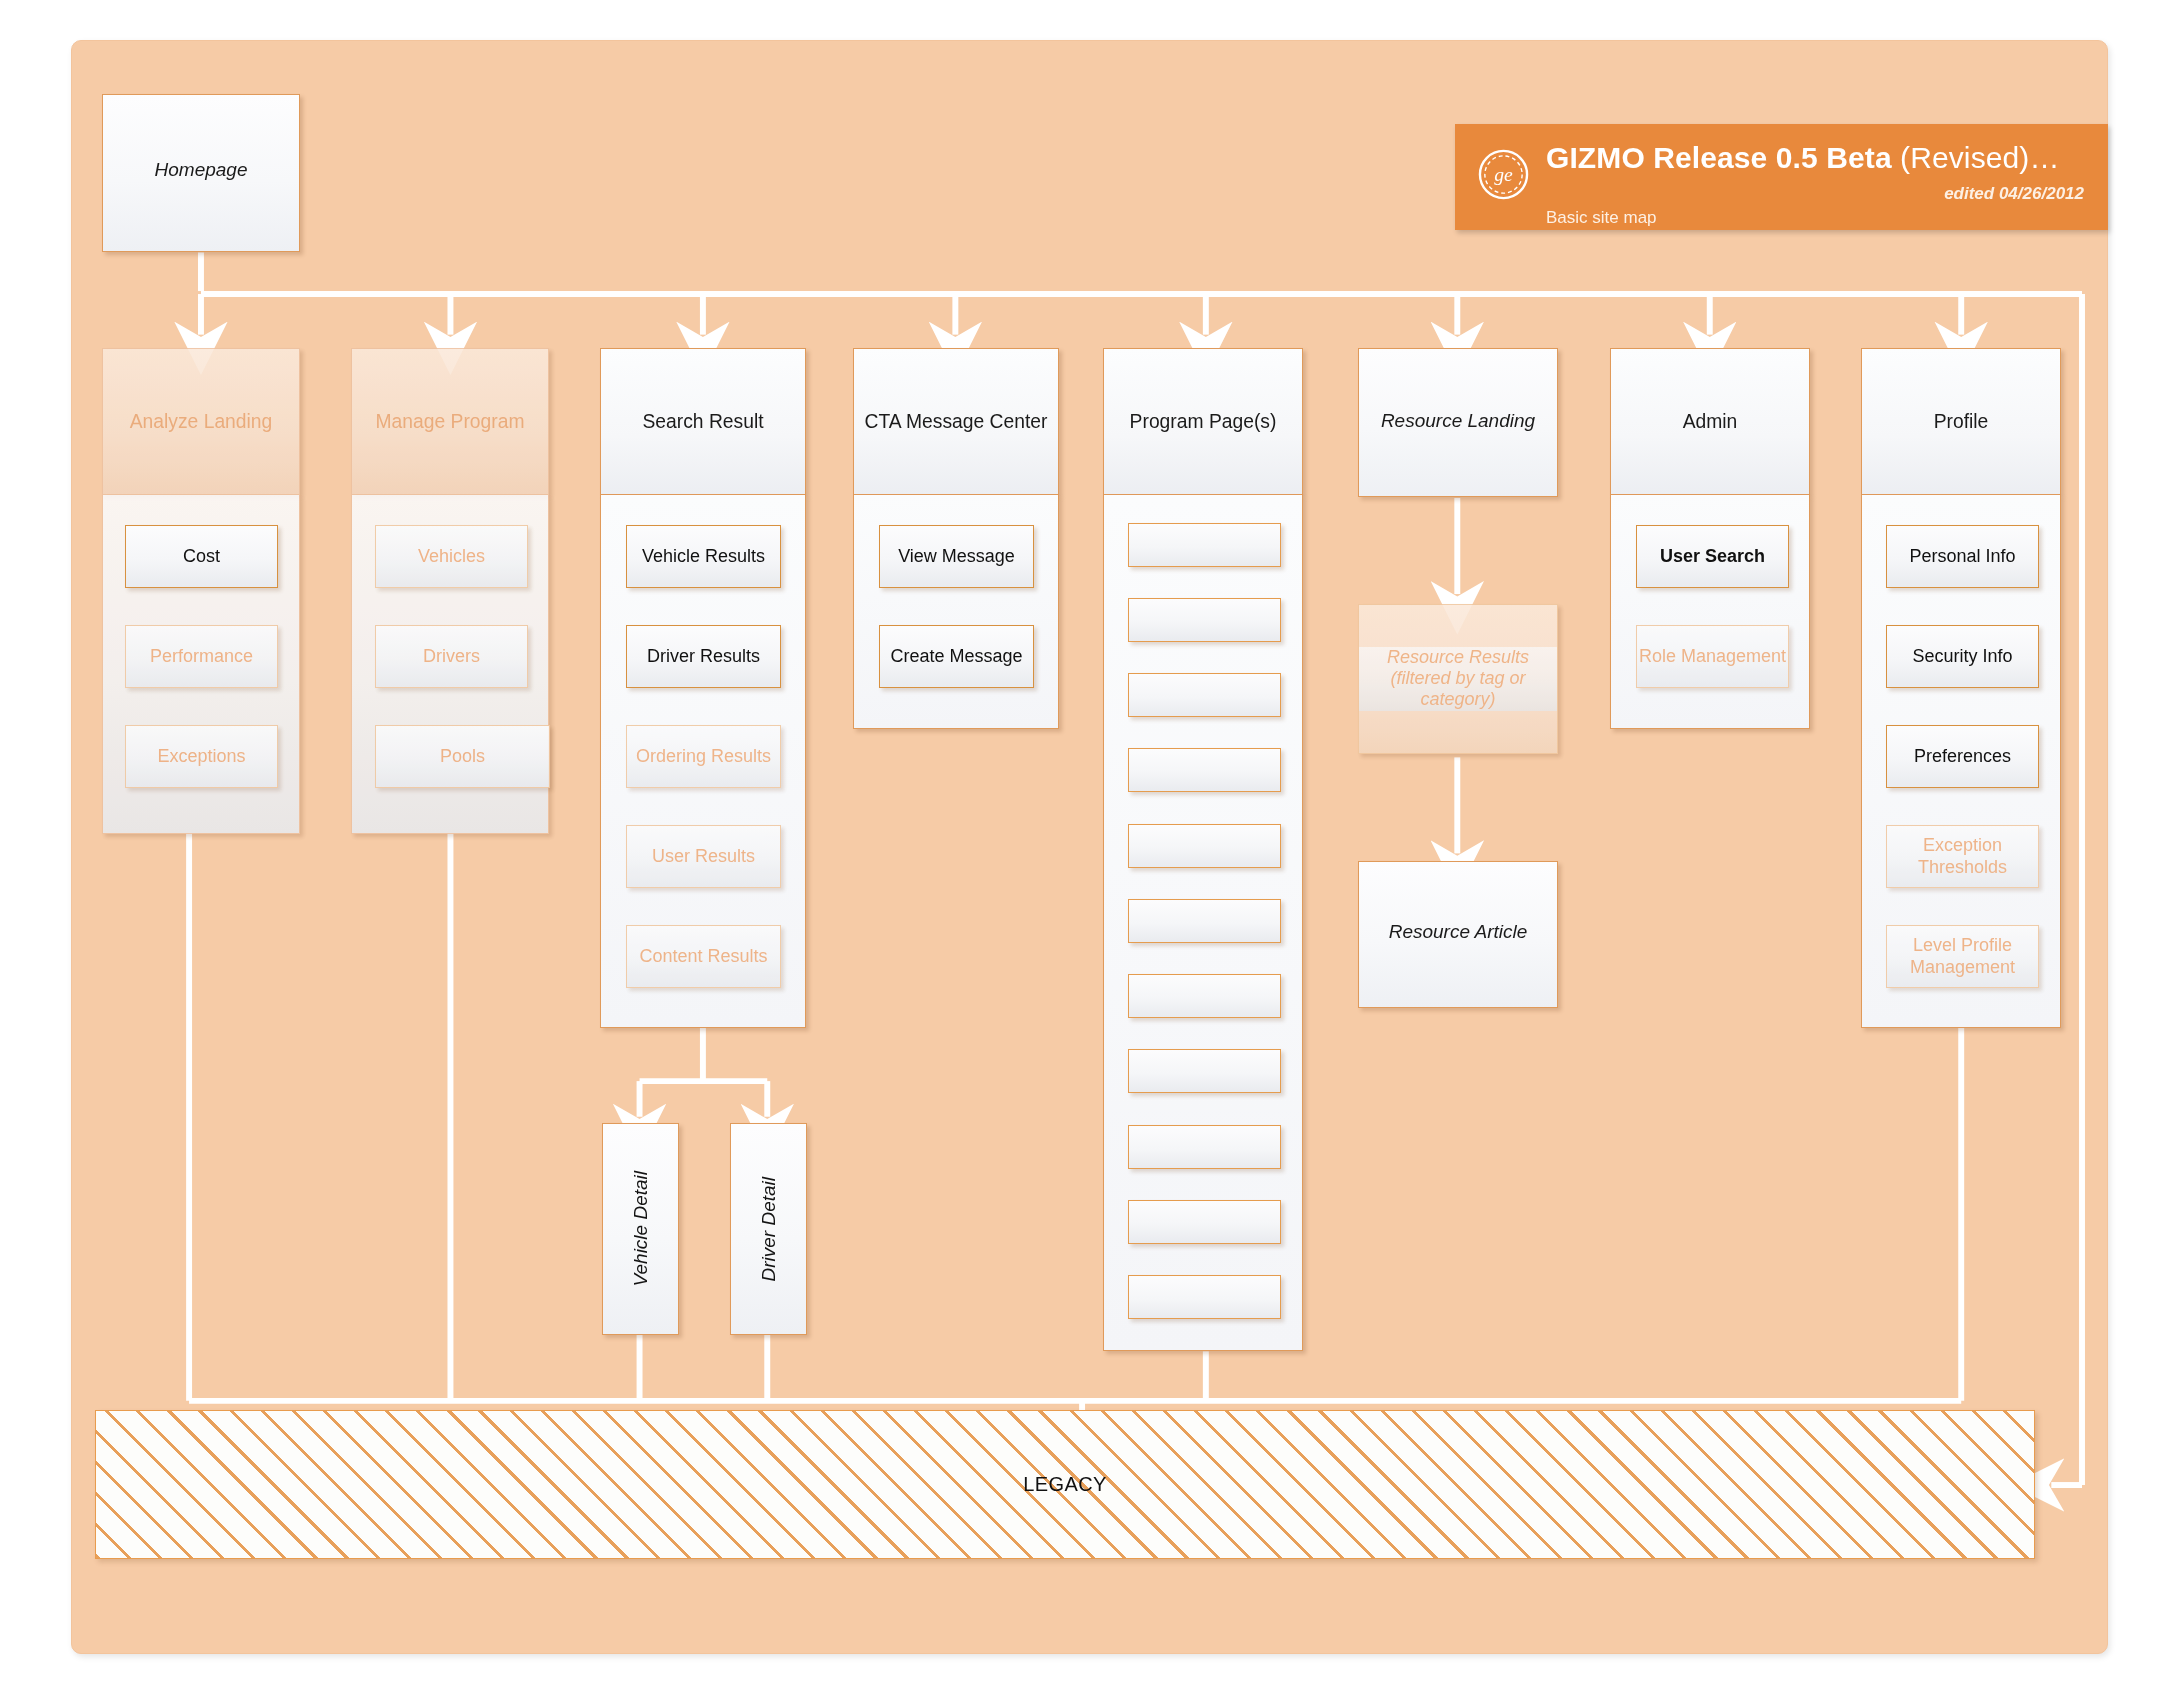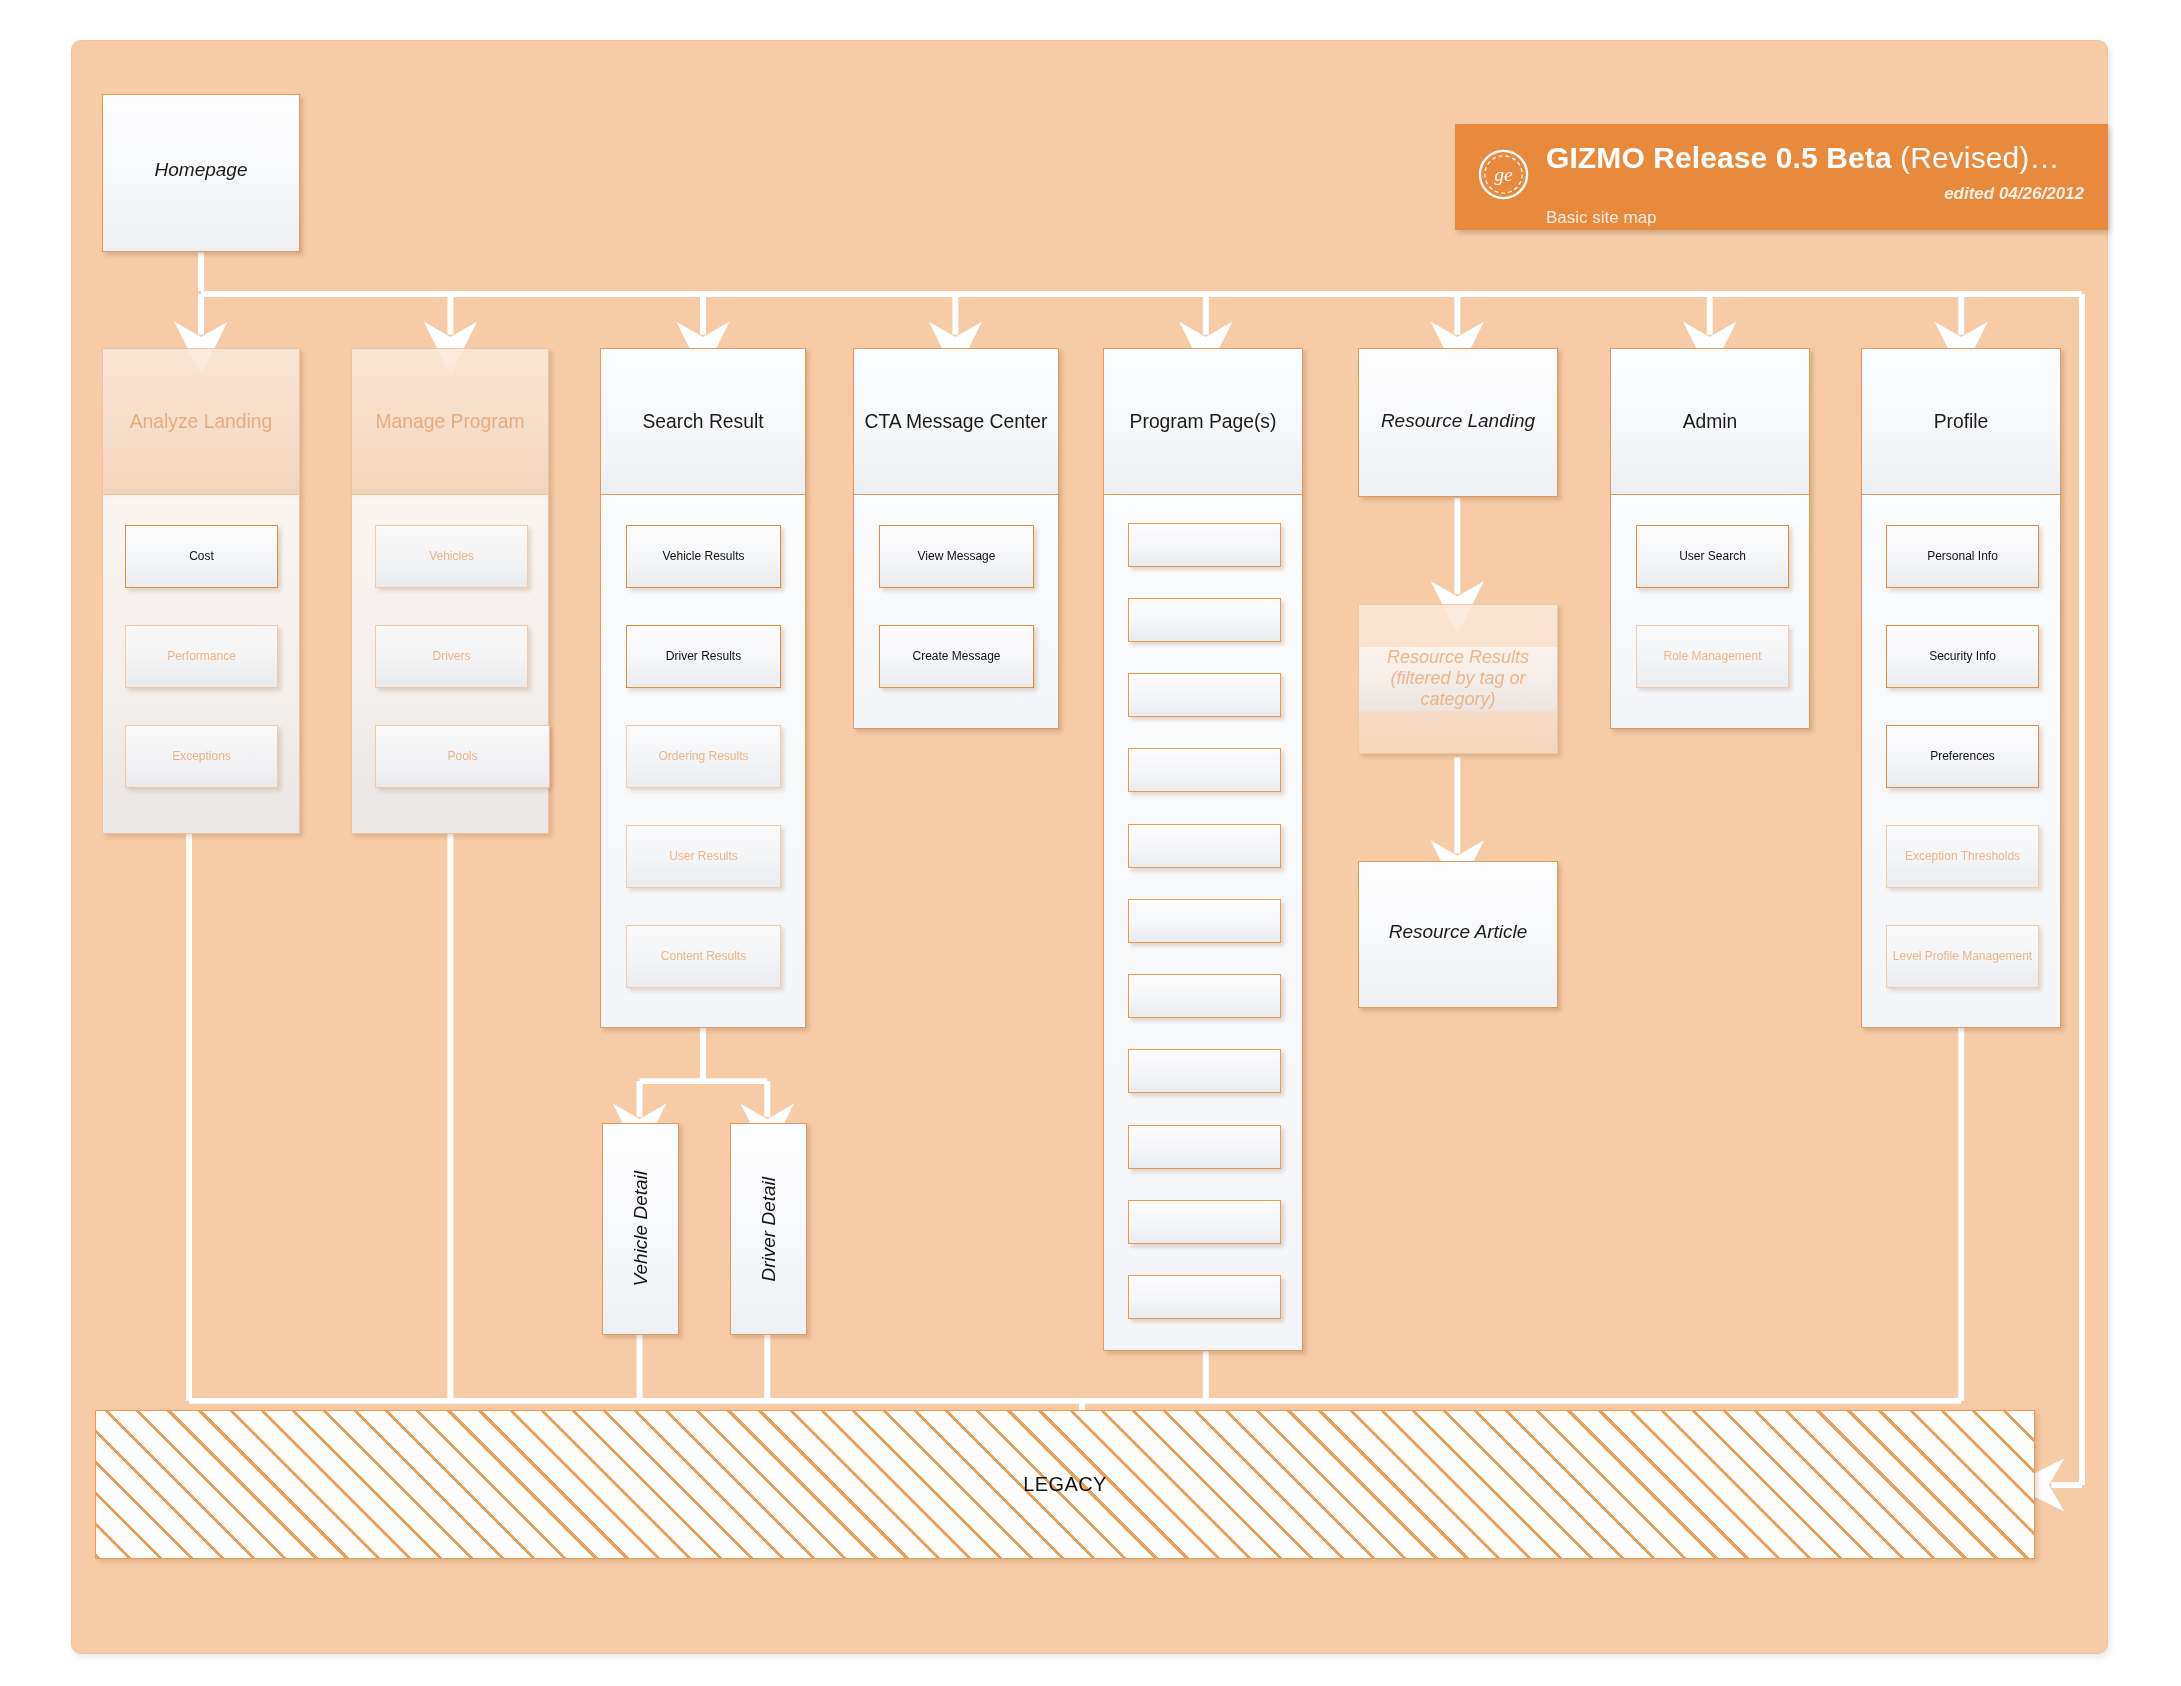--- a/index.html
+++ b/index.html
@@ -71,21 +71,21 @@
     box-shadow:3px 3px 4px rgba(120,70,30,.22);
   }
 
   
   .child{
     position:absolute;box-sizing:border-box;
     background:linear-gradient(180deg,#fcfcfd 0%,#f5f6f8 55%,#e9ebef 100%);
     border:1px solid #d8913f;
     box-shadow:3px 3px 4px rgba(120,70,30,.20);
     display:flex;align-items:center;justify-content:center;
-    color:#111;font-size:12px;text-align:center;line-height:1.2;
+    color:#111;font-size:18px;text-align:center;line-height:1.2;
   }
   
   .ghost{
     color:#eeab7a !important;
     border-color:#f0c79f !important;
     background:linear-gradient(180deg,#fbfbfc 0%,#f3f4f6 55%,#e8eaee 100%);
     opacity:.88;
   }
   .colhead.ghost{
     background:linear-gradient(180deg,#fbe9da 0%,#f7e0cd 60%,#f2d5bd 100%);
@@ -251,21 +251,21 @@
     <div class="cap ghost" style="top:42px;padding:0 12px;font-size:18px;">Resource Results (filtered by tag or category)</div>
   </div>
   <div class="node" style="left:1358px;top:861px;width:200px;height:147px;">
     <div class="cap" style="top:59px;">Resource Article</div>
   </div>
 
   <div class="colhead" style="left:1610px;top:348px;width:200px;height:147px;">
     <div class="lbl">Admin</div>
   </div>
   <div class="colbody" style="left:1610px;top:495px;width:200px;height:234px;"></div>
-  <div class="child" style="left:1636px;top:525px;width:153px;height:63px;">User Search</div>
+  <div class="child" style="left:1636px;top:525px;width:153px;height:63px;font-weight:bold;">User Search</div>
   <div class="child ghost" style="left:1636px;top:625px;width:153px;height:63px;">Role Management</div>
 
   <div class="colhead" style="left:1861px;top:348px;width:200px;height:147px;">
     <div class="lbl">Profile</div>
   </div>
   <div class="colbody" style="left:1861px;top:495px;width:200px;height:533px;"></div>
   <div class="child" style="left:1886px;top:525px;width:153px;height:63px;">Personal Info</div>
   <div class="child" style="left:1886px;top:625px;width:153px;height:63px;">Security Info</div>
   <div class="child" style="left:1886px;top:725px;width:153px;height:63px;">Preferences</div>
   <div class="child ghost" style="left:1886px;top:825px;width:153px;height:63px;">Exception Thresholds</div>

